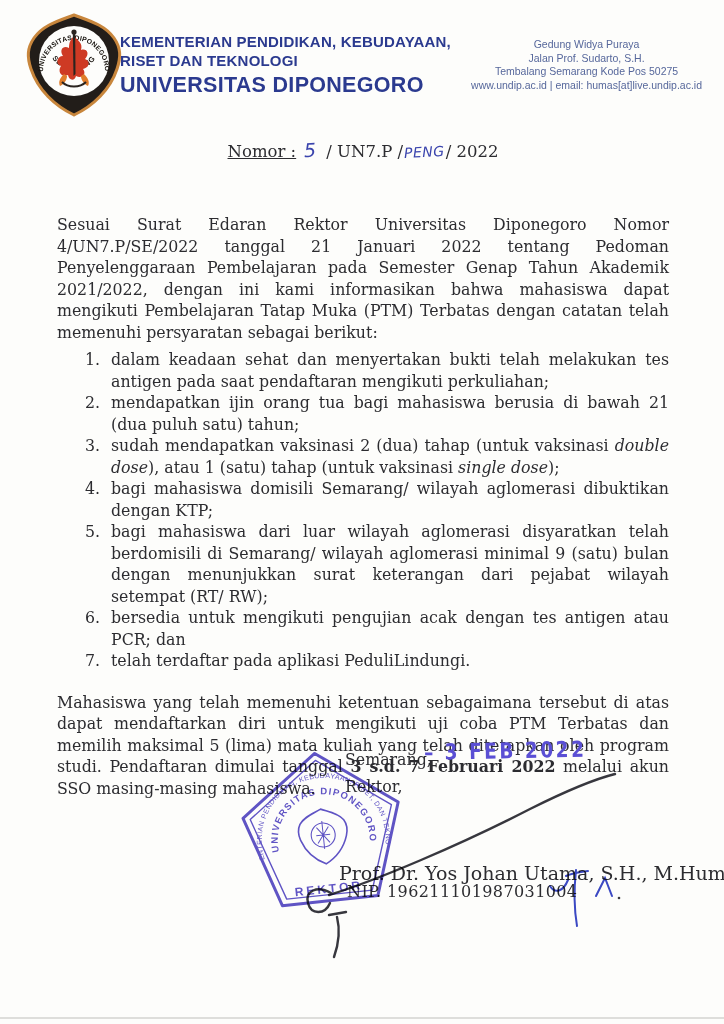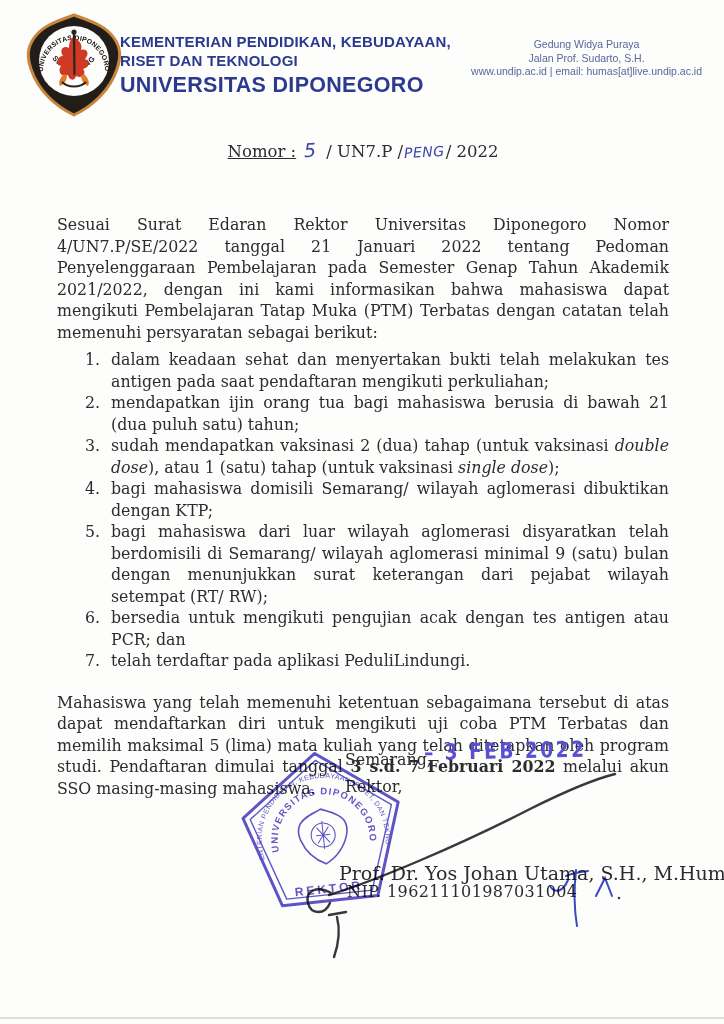--- a/index.html
+++ b/index.html
@@ -88,20 +88,21 @@
 
     <div class="dept">
       <div class="l1">KEMENTERIAN PENDIDIKAN, KEBUDAYAAN,</div>
       <div class="l2">RISET DAN TEKNOLOGI</div>
       <div class="univ">UNIVERSITAS DIPONEGORO</div>
     </div>
 
     <div class="addr">
       <div>Gedung Widya Puraya</div>
       <div>Jalan Prof. Sudarto, S.H.</div>
+      <div>Tembalang Semarang Kode Pos 50275</div>
       <div>www.undip.ac.id | email: humas[at]live.undip.ac.id</div>
     </div>
   </div>
 
   <div class="title-block">
     <div class="nomor-line">
       <span class="nomor-label">Nomor :</span><span class="hand hand-num">5</span><span>/ UN7.P /</span><span class="hand hand-code">PENG</span><span>/ 2022</span>
     </div>
   </div>
 

